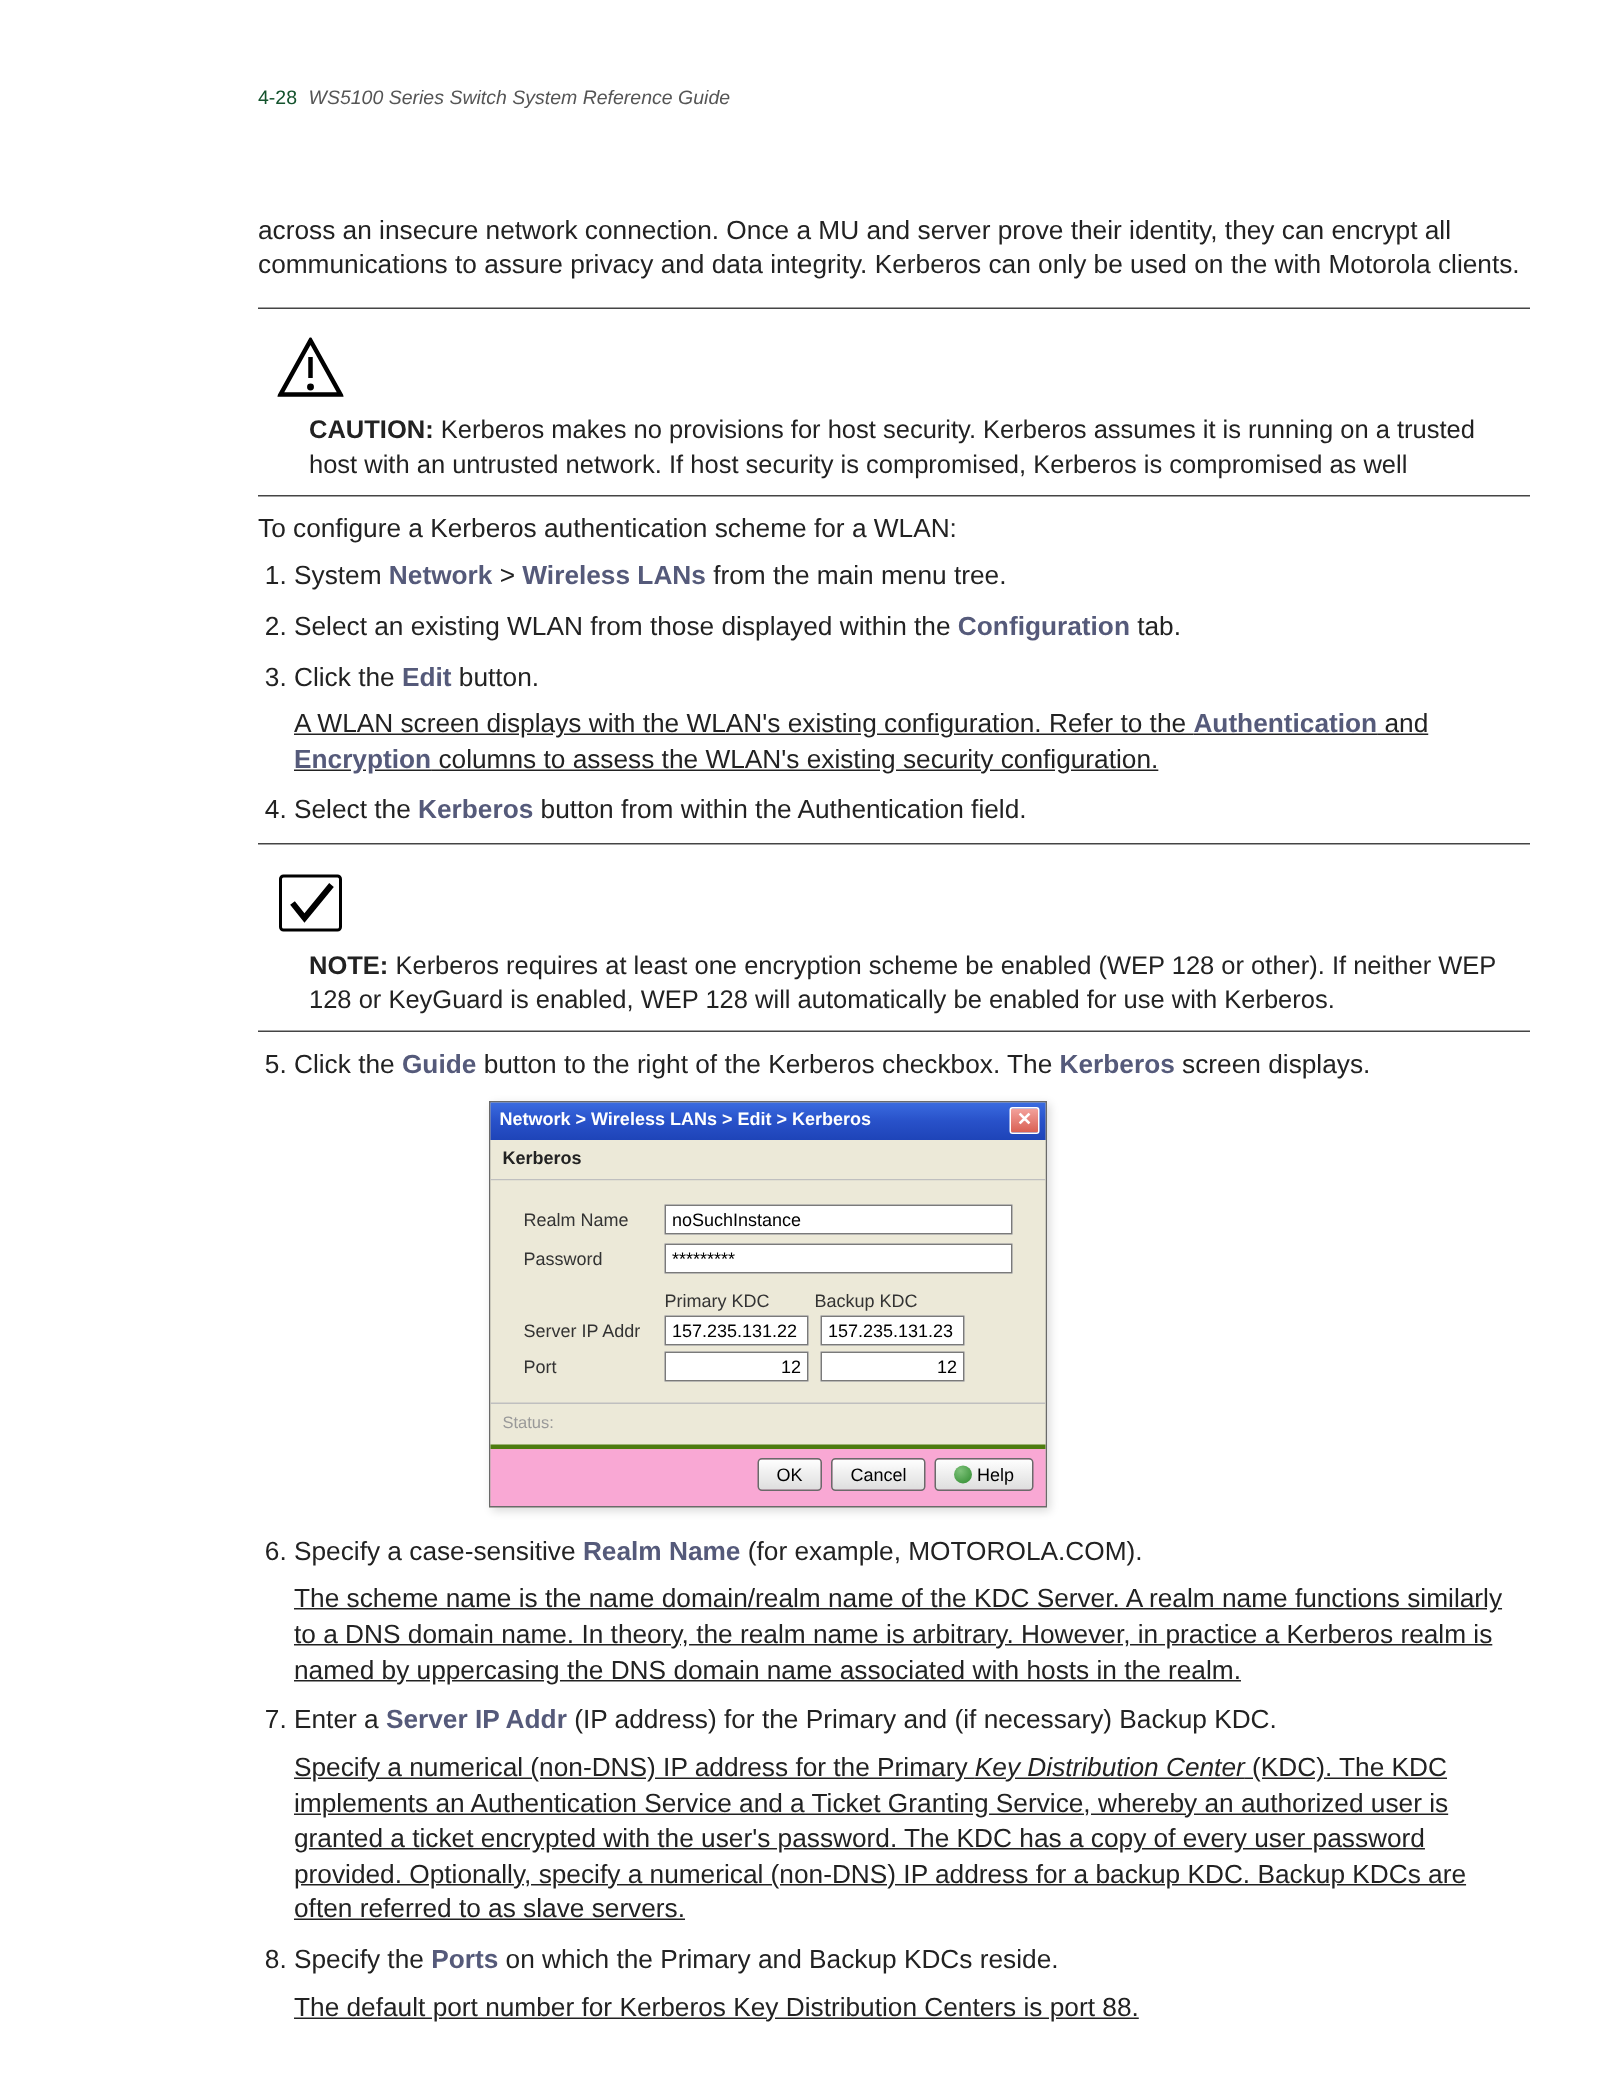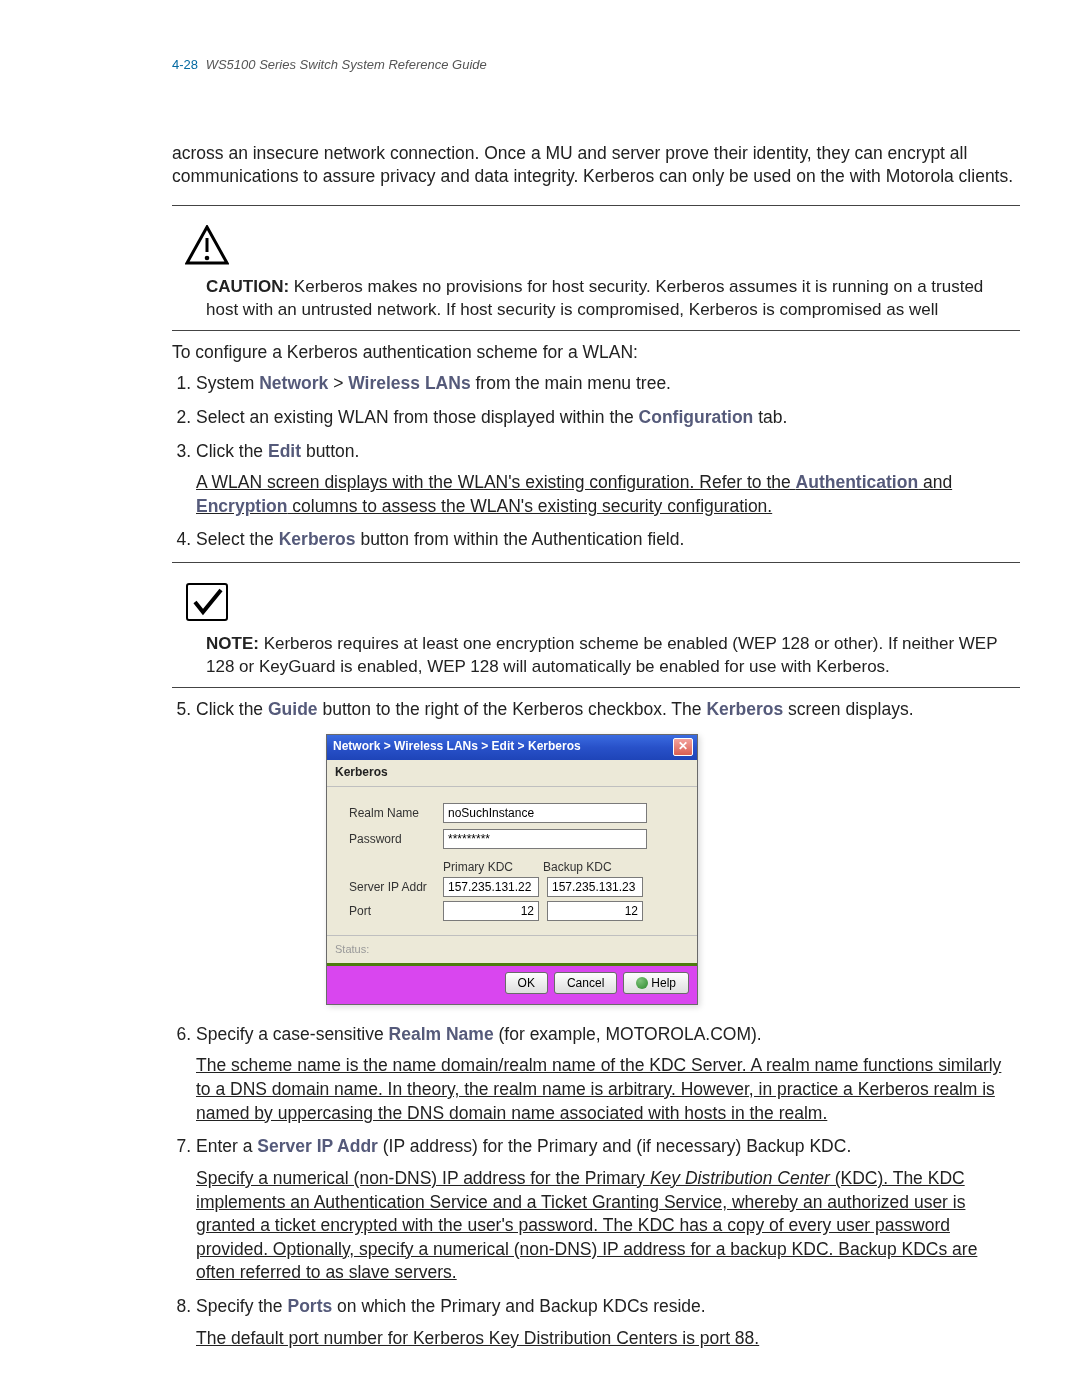--- a/index.html
+++ b/index.html
@@ -20,21 +20,21 @@
   }
   .header-line {
     font-size: 13px;
     font-style: italic;
     color: #555;
     margin-bottom: 68px;
     padding-left: 40px;
   }
   .header-page {
     font-style: normal;
-    color: #0369a1;
+    color: #14532d;
     margin-right: 4px;
   }
   .intro {
     margin-left: 40px;
     margin-bottom: 16px;
   }
 
   .callout {
     border-top: 1px solid #444;
     border-bottom: 1px solid #444;
@@ -141,21 +141,21 @@
   }
   .dlg-input {
     box-sizing: border-box;
     border: 1px solid #7a7a7a;
     background: #fff;
     font-family: Tahoma, Arial, sans-serif;
     font-size: 12px;
     padding: 2px 4px;
     height: 20px;
   }
-  .dlg-input.full { width: 204px; }
+  .dlg-input.full { width: 232px; }
   .dlg-colhead {
     display: flex;
     margin: 10px 0 2px 94px;
     font-size: 12px;
     color: #333;
     align-items: center;
   }
   .dlg-colhead div { width: 100px; }
   .dlg-pair {
     display: flex;
@@ -171,21 +171,21 @@
     padding: 6px 8px;
     font-size: 11px;
     color: #999;
     background: #ece9d8;
   }
   .dlg-buttons {
     display: flex;
     justify-content: flex-end;
     padding: 6px 8px 10px 8px;
     gap: 6px;
-    background: #d946ef;
+    background: #f9a8d4;
   }
   .dlg-btn {
     border: 1px solid #6a6a6a;
     background: linear-gradient(to bottom,#fefefe,#dedede);
     border-radius: 3px;
     font-size: 12px;
     padding: 2px 12px;
     height: 22px;
     display: inline-flex;
     align-items: center;

